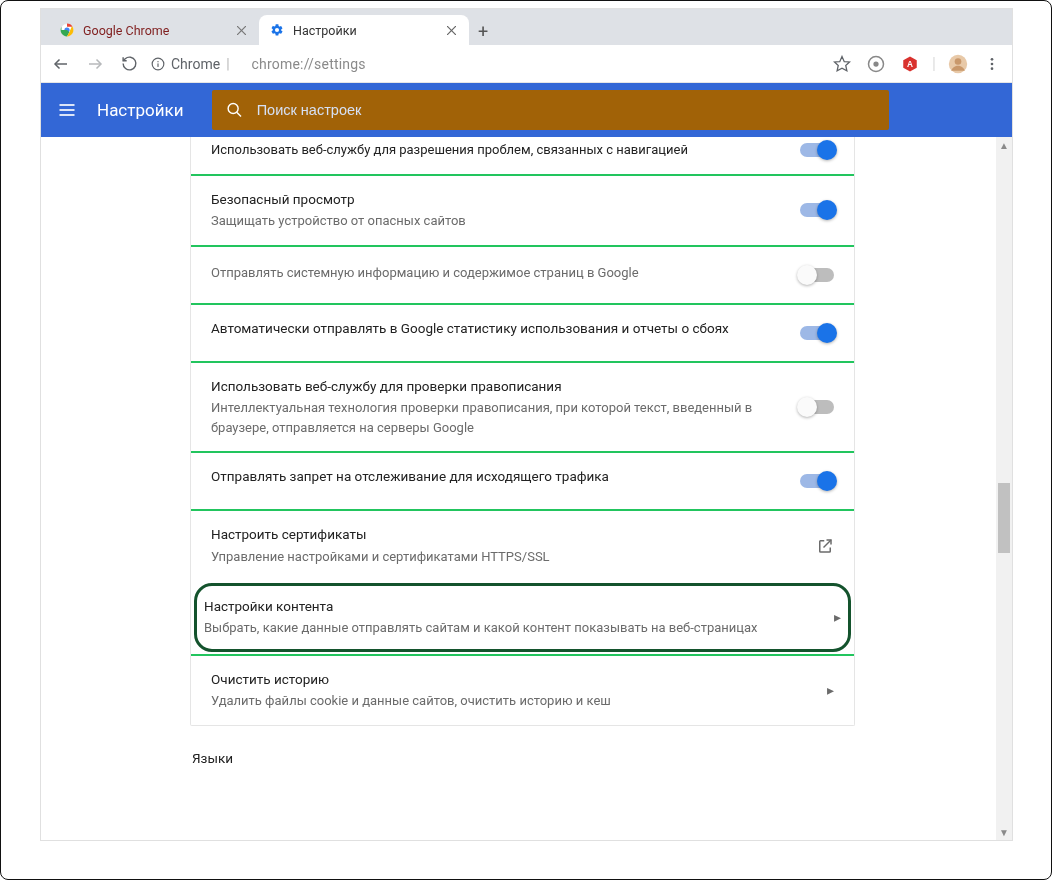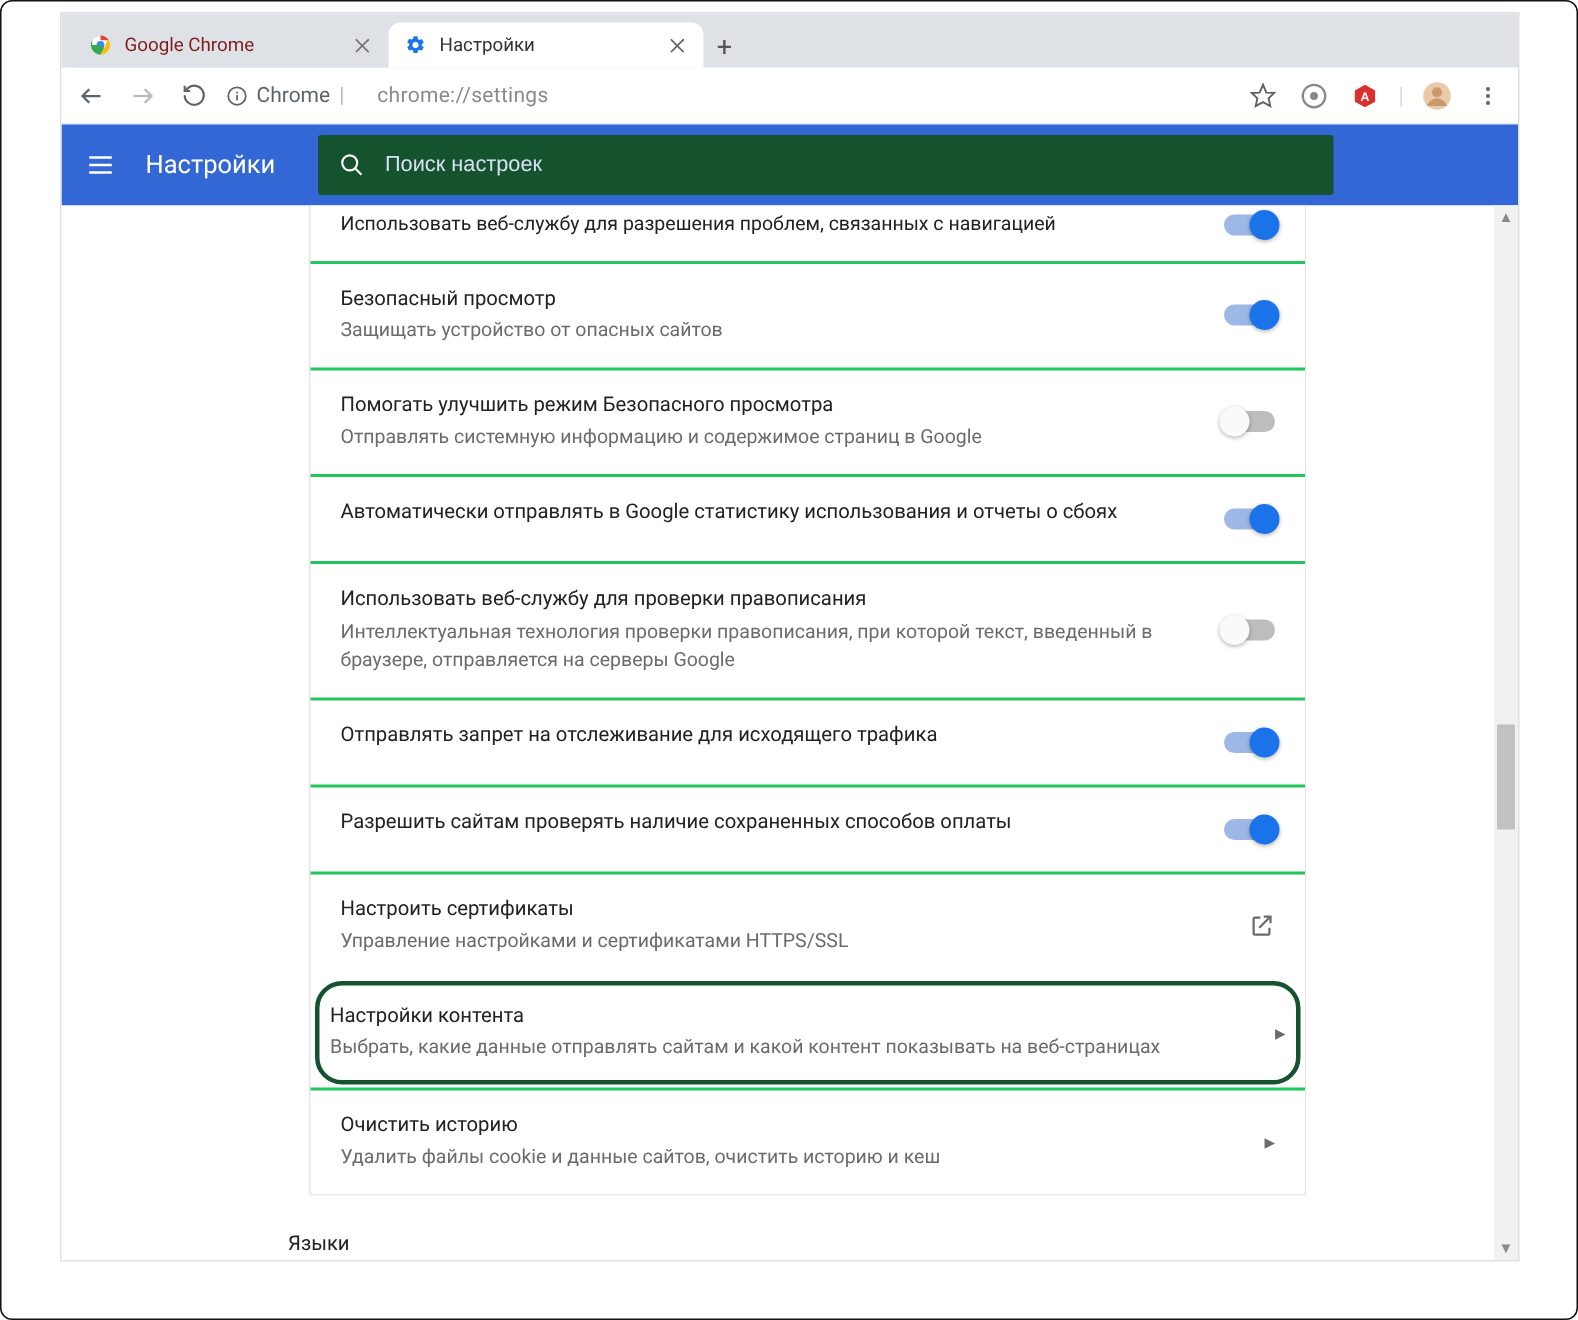--- a/index.html
+++ b/index.html
@@ -23,32 +23,32 @@
   .toolbar { height: 38px; background: #fff; border-bottom: 1px solid #e6e6e6; display:flex; align-items:center; padding: 0 8px; gap: 10px; }
   .tb-btn { width: 24px; height: 24px; display:flex; align-items:center; justify-content:center; color:#5f6368; }
   .addr { flex: 1; height: 28px; display:flex; align-items:center; gap: 22px; }
   .addr .secure { color:#5f6368; display:flex; align-items:center; gap:6px; font-size:14px; }
   .addr .url { font-size: 14px; color:#8a8a8a; letter-spacing: .2px; }
   .ext-icon { width:24px; height:24px; display:flex; align-items:center; justify-content:center; }
   
   .settings-header { height: 54px; background:#3367d6; display:flex; align-items:center; color:#fff; padding-left:14px; gap: 18px; }
   .menu-btn { width:24px; height:24px; display:flex; align-items:center; justify-content:center; }
   .settings-title { font-size: 17px; font-weight: 400; }
-  .search-wrap { margin-left: 10px; height: 40px; flex:1; max-width: 677px; background:#14532d; border-radius: 2px; display:flex; align-items:center; gap: 14px; padding: 0 14px; justify-content: center; }
+  .search-wrap { margin-left: 10px; height: 40px; flex:1; max-width: 677px; background:#a16207; border-radius: 2px; display:flex; align-items:center; gap: 14px; padding: 0 14px; justify-content: center; }
   .search-wrap input { background:transparent; border:none; outline:none; color:#fff; font-size: 14.5px; width:100%; }
   .search-wrap input::placeholder { color:#d6e0f4; }
   
   .content-area { position:absolute; top:128px; left:0; right:0; bottom:0; background:#fff; }
   .scroll-track { position:absolute; right:0; top:0; bottom:0; width:16px; background:#f1f1f1; }
   .scroll-arrow { position:absolute; left:0; width:16px; height:16px; display:flex; align-items:center; justify-content:center; color:#8a8a8a; font-size:10px; }
   .scroll-arrow.top { top:0; }
   .scroll-arrow.bottom { bottom:0; }
   .scroll-thumb { position:absolute; left:2px; width:12px; background:#c1c1c1; border-radius:0; }
   .page { position:absolute; left:0; top:0; right:16px; bottom:0; overflow:hidden; }
-  .card { position:relative; margin: 0 auto 24px auto; width: 665px; background:#fff; border:1px solid #e5e5e5; border-radius: 2px; left: 20px; }
+  .card { position:relative; margin: 0 auto 24px auto; width: 665px; background:#fff; border:1px solid #e5e5e5; border-radius: 2px; left: 4px; }
   .row { display:flex; align-items:flex-start; padding: 14px 20px; gap: 16px; border-top: 2px solid #22c55e; min-height: 58px; }
   .row.first-cut { border-top: none; padding-top: 4px; min-height: 0; align-items:center; }
   .row-text { flex: 1; }
   .row-title { font-size: 13.5px; color:#222; line-height: 1.45; }
   .row-sub { font-size: 13px; color:#6b6b6b; line-height: 1.5; padding-top: 2px; }
   .row-action { width: 40px; display:flex; align-items:center; justify-content:flex-end; align-self: center; }
   .toggle { width: 34px; height: 14px; border-radius: 14px; position:relative; }
   .toggle.on { background:#9db8e6; }
   .toggle.off { background:#bdbdbd; }
   .toggle .knob { position:absolute; top:-3px; width:20px; height:20px; border-radius:50%; box-shadow: 0 1px 3px rgba(0,0,0,.3); }
@@ -232,21 +232,20 @@
             </div>
             <div class="row-action">
               <div class="toggle on">
                   <div class="knob"></div>
                 </div>
             </div>
           </div>
 
           <div class="row">
             <div class="row-text">
-              <div class="row-title">Помогать улучшить режим Безопасного просмотра</div>
               <div class="row-sub">Отправлять системную информацию и содержимое страниц в Google</div>
             </div>
             <div class="row-action">
               <div class="toggle off">
                   <div class="knob"></div>
                 </div>
             </div>
           </div>
 
           <div class="row">
@@ -276,30 +275,20 @@
             <div class="row-text">
               <div class="row-title">Отправлять запрет на отслеживание для исходящего трафика</div>
             </div>
             <div class="row-action">
               <div class="toggle on">
                   <div class="knob"></div>
                 </div>
             </div>
           </div>
 
-          <div class="row">
-            <div class="row-text">
-              <div class="row-title">Разрешить сайтам проверять наличие сохраненных способов оплаты</div>
-            </div>
-            <div class="row-action">
-              <div class="toggle on">
-                  <div class="knob"></div>
-                </div>
-            </div>
-          </div>
 
           <div class="row">
             <div class="row-text">
               <div class="row-title">Настроить сертификаты</div>
               <div class="row-sub">Управление настройками и сертификатами HTTPS/SSL</div>
             </div>
             <div class="row-action link-icon">
               <svg width="18" height="18" viewBox="0 0 24 24" fill="none" stroke="#6b6b6b" stroke-width="2">
                   <path d="M14 4h6v6"></path>
                   <path d="M20 4 10 14"></path>

